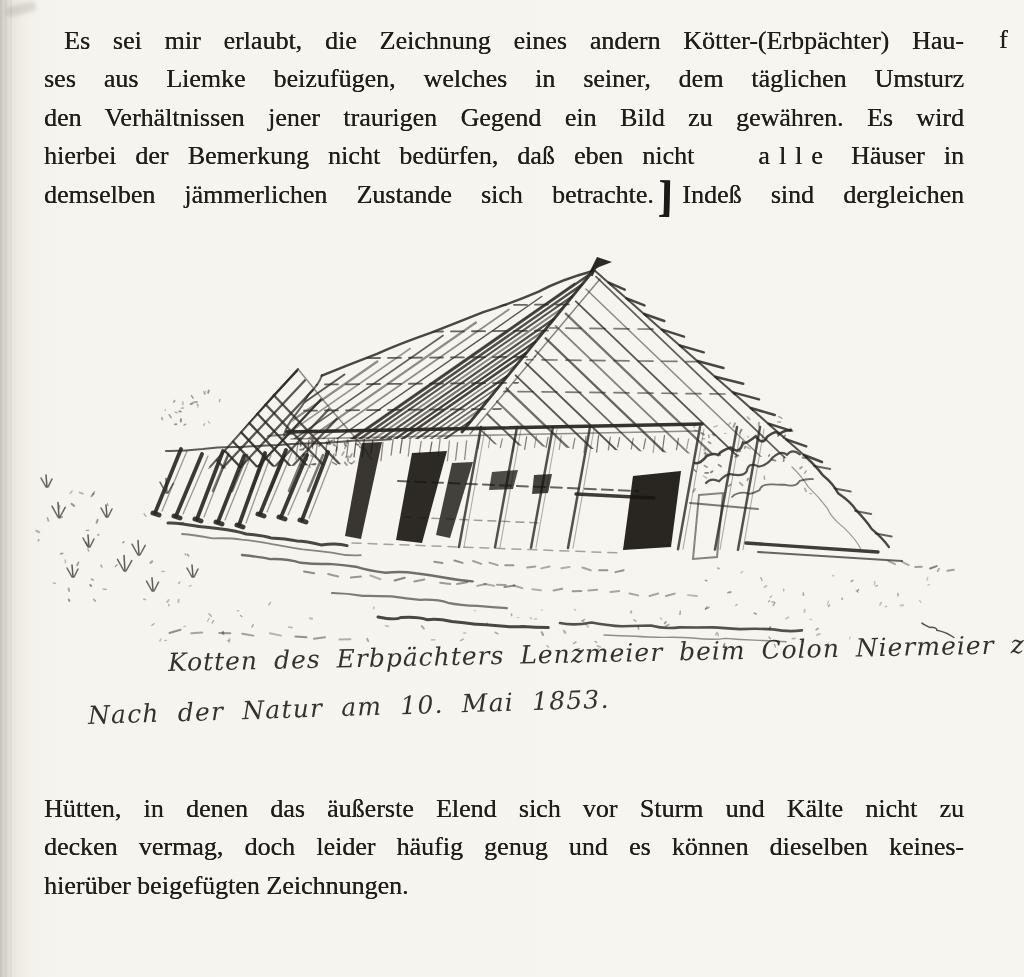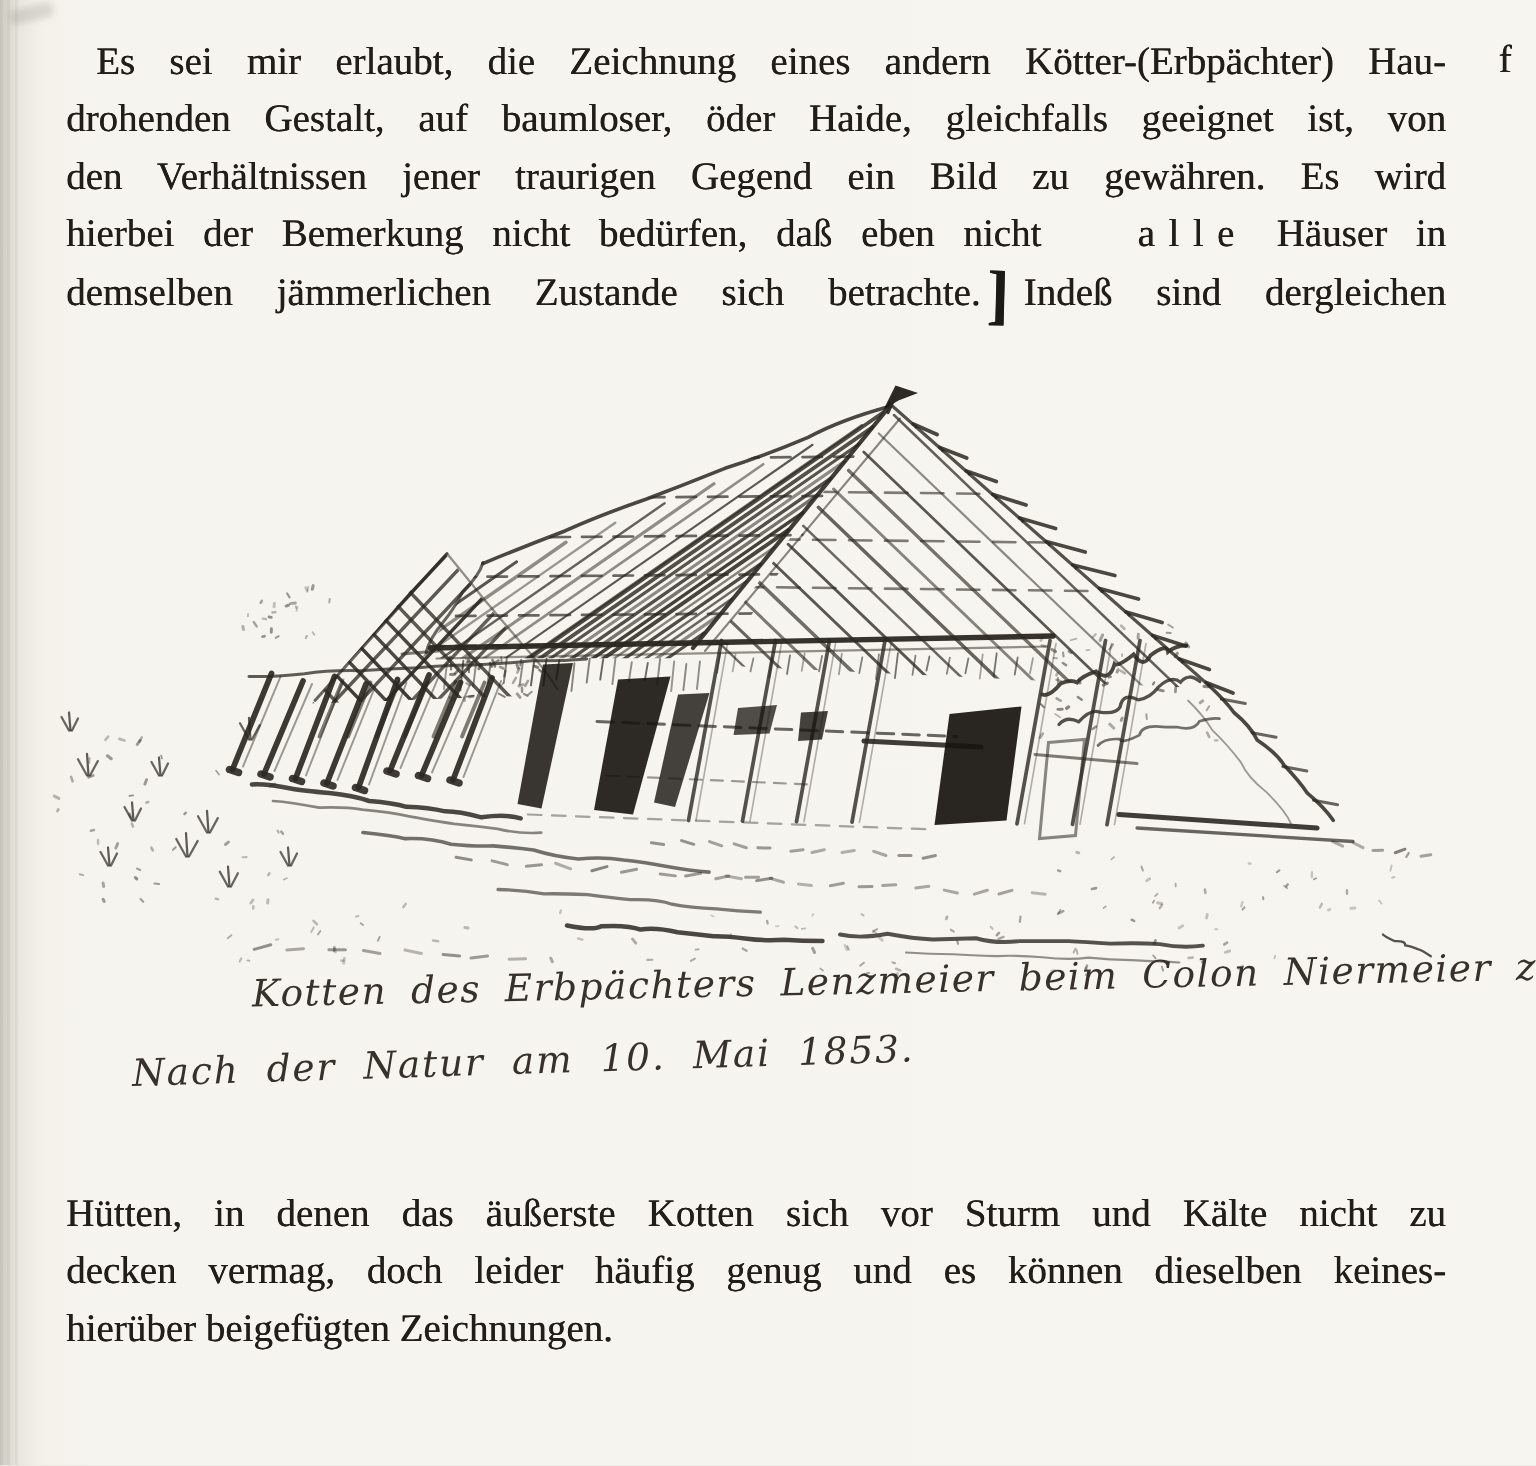--- a/index.html
+++ b/index.html
@@ -46,21 +46,21 @@
 <body>
 
 <div class="page">
 
   <div class="edge-shadow"></div>
   <div class="edge-streaks"></div>
   <div class="corner-mark"></div>
 
   <div class="para para-top">
     <div class="line indent"><span>Es sei mir erlaubt, die Zeichnung eines andern Kötter-(Erbpächter) Hau-</span></div>
-    <div class="line"><span>drohenden Gestalt, auf baumloser, öder Haide, gleichfalls geeignet ist, von</span></div>
+    <div class="line"><span>ses aus Liemke beizufügen, welches in seiner, dem täglichen Umsturz</span></div>
     <div class="line"><span>den Verhältnissen jener traurigen Gegend ein Bild zu gewähren. Es wird</span></div>
     <div class="line"><span>hierbei der Bemerkung nicht bedürfen, daß eben nicht</span> <span class="spaced">alle</span> <span>Häuser in</span></div>
     <div class="line"><span>demselben jämmerlichen Zustande sich betrachte.</span><span class="editmark">]</span><span>Indeß sind dergleichen</span></div>
   </div>
 
   <span class="stray-char">f</span>
 
   <div class="figure">
     <svg id="sketch" width="1024" height="440" viewBox="0 0 1024 440" role="img" aria-label="Federzeichnung: baufälliges, schief stehendes Fachwerk-Kötterhaus mit großem Strohdach auf baumloser Haide">
       <defs>
@@ -620,18 +620,18 @@
           <line x1="219.52340534979425" y1="146.59224965706449" x2="219.7823699435388" y2="144.3715159917476" stroke="#2b2822" stroke-width="1.3977323388203018" stroke-opacity="0.3549511316872428" stroke-linecap="round"></line>
           <line x1="208.7934670781893" y1="135.41799554183814" x2="208.15683481856385" y2="137.86535373121654" stroke="#2b2822" stroke-width="1.9905049725651578" stroke-opacity="0.44951774691358026" stroke-linecap="round"></line>
           <path d="M922,368 Q921.7,368.4 929.6,372.4 Q937.1,372.0 936.8,375.2 Q940.1,375.6 945.6,377.9 Q947.2,378.0 953.9,382.5" fill="none" stroke="#2b2822" stroke-width="1.5" stroke-opacity="0.8" stroke-linecap="round"></path>
         </g>
     </svg>
     <div class="cap cap1">Kotten des Erbpächters Lenzmeier beim Colon Niermeier zu Liemke</div>
     <div class="cap cap2">Nach der Natur am 10. Mai 1853.</div>
   </div>
 
   <div class="para para-bottom">
-    <div class="line"><span>Hütten, in denen das äußerste Kotten sich vor Sturm und Kälte nicht zu</span></div>
+    <div class="line"><span>Hütten, in denen das äußerste Elend sich vor Sturm und Kälte nicht zu</span></div>
     <div class="line"><span>decken vermag, doch leider häufig genug und es können dieselben keines-</span></div>
     <div class="line short"><span>hierüber beigefügten Zeichnungen.</span></div>
   </div>
 
 </div>
 
 </body></html>

